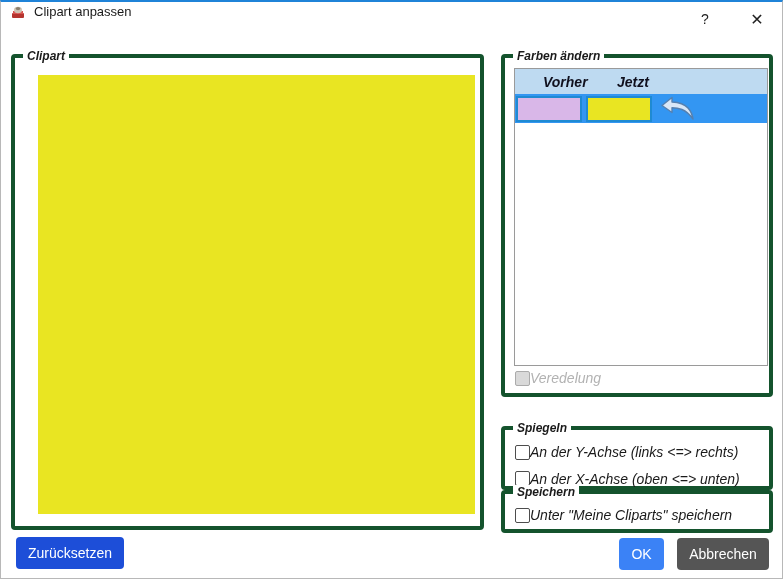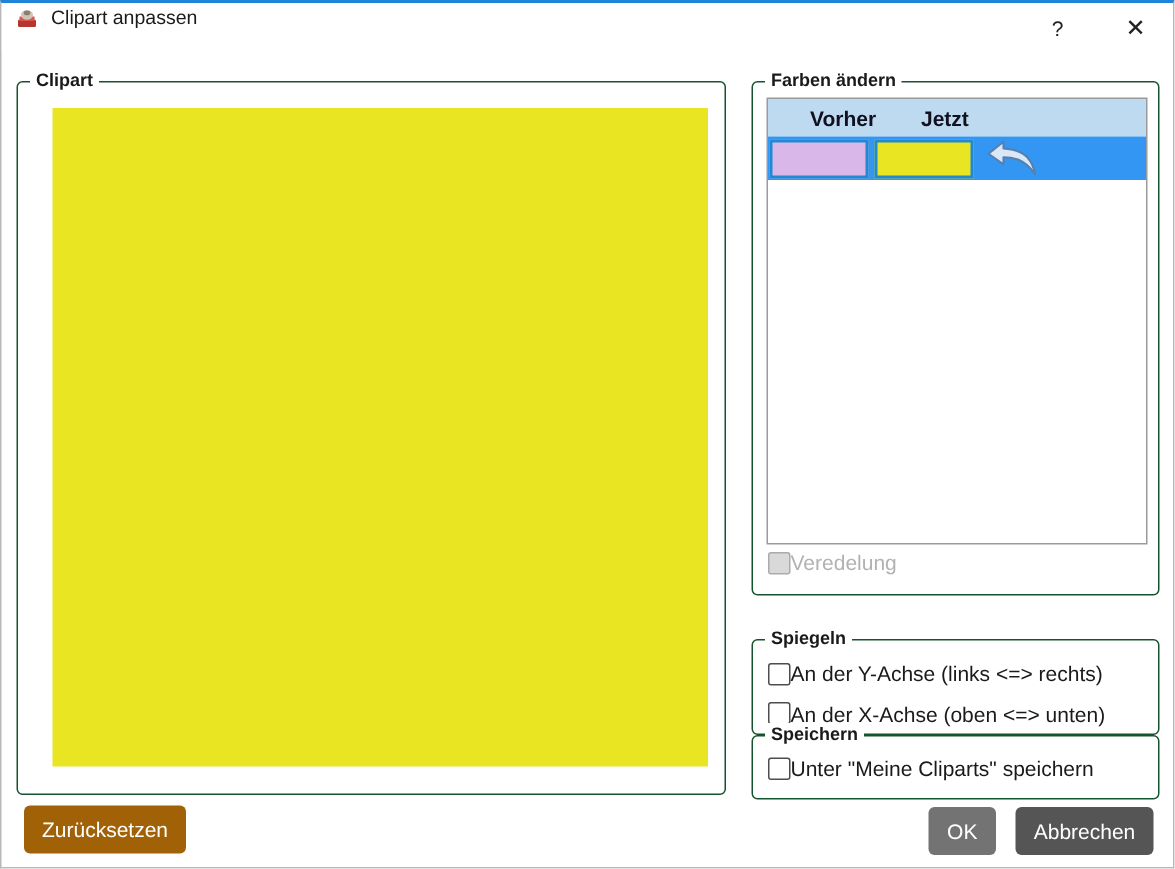--- a/index.html
+++ b/index.html
@@ -29,23 +29,24 @@
     position: absolute; top: 0; width: 34px; height: 30px;
     display: flex; align-items: center; justify-content: center;
     font-size: 15px; color: #222; cursor: default; user-select: none;
   }
   .help-btn  { right: 60px; font-size: 14px; }
   .close-btn { right: 8px; font-size: 16px; }
 
   
   .groupbox {
     position: absolute;
-    border: 1px solid #14532d;
+    border: 4px solid #14532d;
     border-radius: 4px;
     background: #ffffff;
+    font-style: italic;
   }
   .groupbox-label {
     position: absolute; top: -9px; left: 8px;
     background: #ffffff; padding: 0 4px;
     font-size: 12px; font-weight: bold; color: #1a1a1a;
     white-space: nowrap;
   }
 
   .clipart-group { left: 10px; top: 52px; width: 473px; height: 476px; }
   .clipart-canvas {
@@ -112,30 +113,30 @@
   .mirror-row-1 { position: absolute; left: 10px; top: 14px; display: flex; align-items: center; }
   .mirror-row-2 { position: absolute; left: 10px; top: 41px; display: flex; align-items: flex-start; }
 
   .save-group { left: 500px; top: 488px; width: 272px; height: 43px; }
   .save-row   { position: absolute; left: 10px; top: 13px; display: flex; align-items: center; }
 
   
   .btn {
     position: absolute;
     height: 32px;
-    background: #a16207;
+    background: #1d4ed8;
     color: #ffffff;
     font-size: 14px;
     border: none; border-radius: 4px;
     display: flex; align-items: center; justify-content: center;
     font-family: "Liberation Sans", "DejaVu Sans", sans-serif;
     cursor: default;
   }
   .reset-btn  { left: 15px;  top: 535px; width: 108px; }
-  .ok-btn     { left: 618px; top: 536px; width: 45px; background: #737373; }
+  .ok-btn     { left: 618px; top: 536px; width: 45px; background: #3b82f6; }
   .cancel-btn { left: 676px; top: 536px; width: 92px; background: #555555; }
 </style>
 </head>
 <body>
 
 <div class="window">
 
   <div class="titlebar">
     <span class="app-icon">
       <svg width="16" height="16" viewBox="0 0 16 16">

